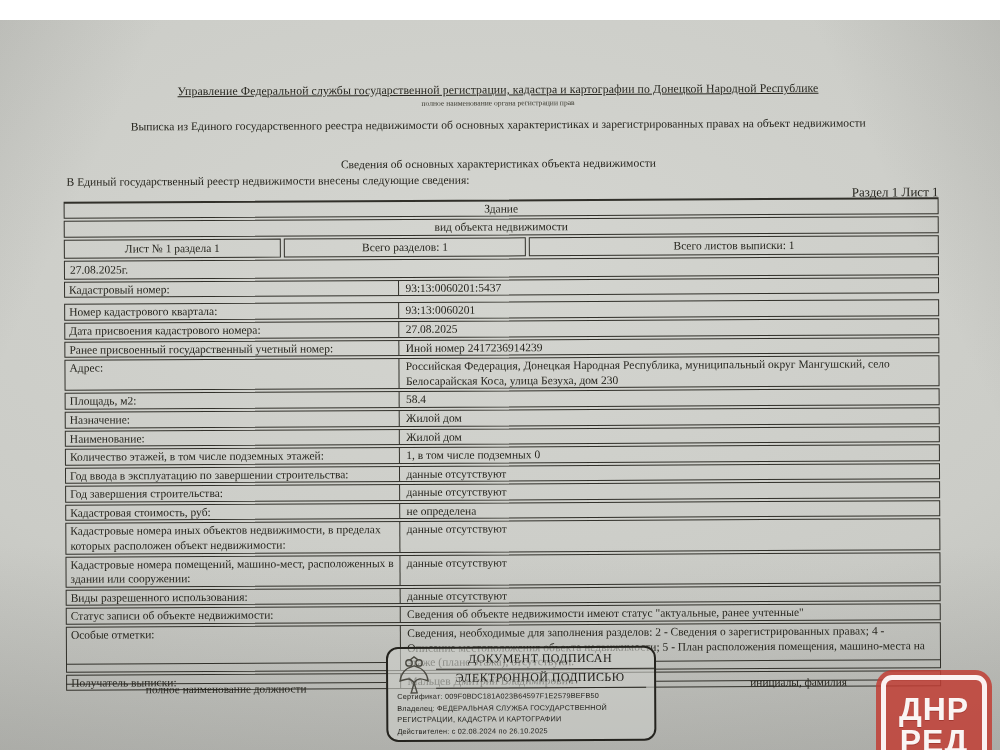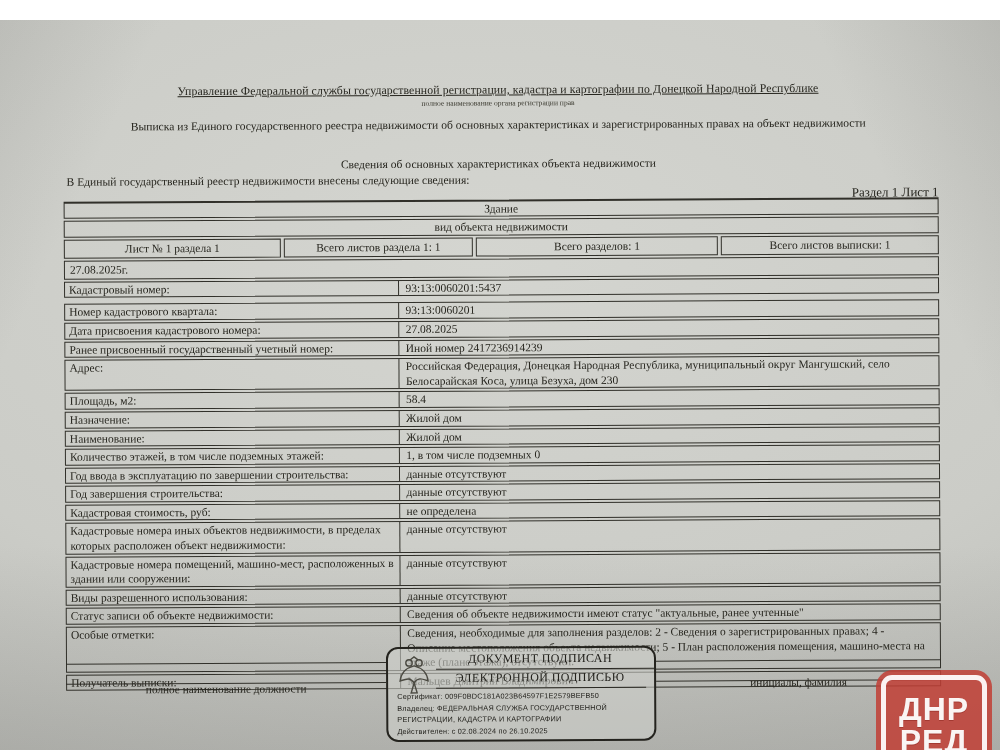--- a/index.html
+++ b/index.html
@@ -136,21 +136,20 @@
     <div class="doc-title center">Выписка из Единого государственного реестра недвижимости об основных характеристиках и зарегистрированных правах на объект недвижимости</div>
     <div class="section-title center">Сведения об основных характеристиках объекта недвижимости</div>
     <div class="intro">В Единый государственный реестр недвижимости внесены следующие сведения:</div>
     <div class="sheet-ref">Раздел 1 Лист 1</div>
 
     <div class="tbl">
       <div class="box first kind">Здание</div>
       <div class="box kind-caption" style="margin-top:2px;">вид объекта недвижимости</div>
       <div class="cols4" id="sheetInfoRow">
           <div class="c c0">Лист № 1 раздела 1</div>
-          <div class="c c1">Всего листов раздела 1: 1</div>
           <div class="c c2">Всего разделов: 1</div>
           <div class="c c3">Всего листов выписки: 1</div>
         </div>
       <div class="box daterow">27.08.2025г.</div>
       <div id="dataRows">
           <div class="row">
             <div class="lbl">Кадастровый номер:</div>
             <div class="val">93:13:0060201:5437</div>
           </div>
           <div class="row sp">

